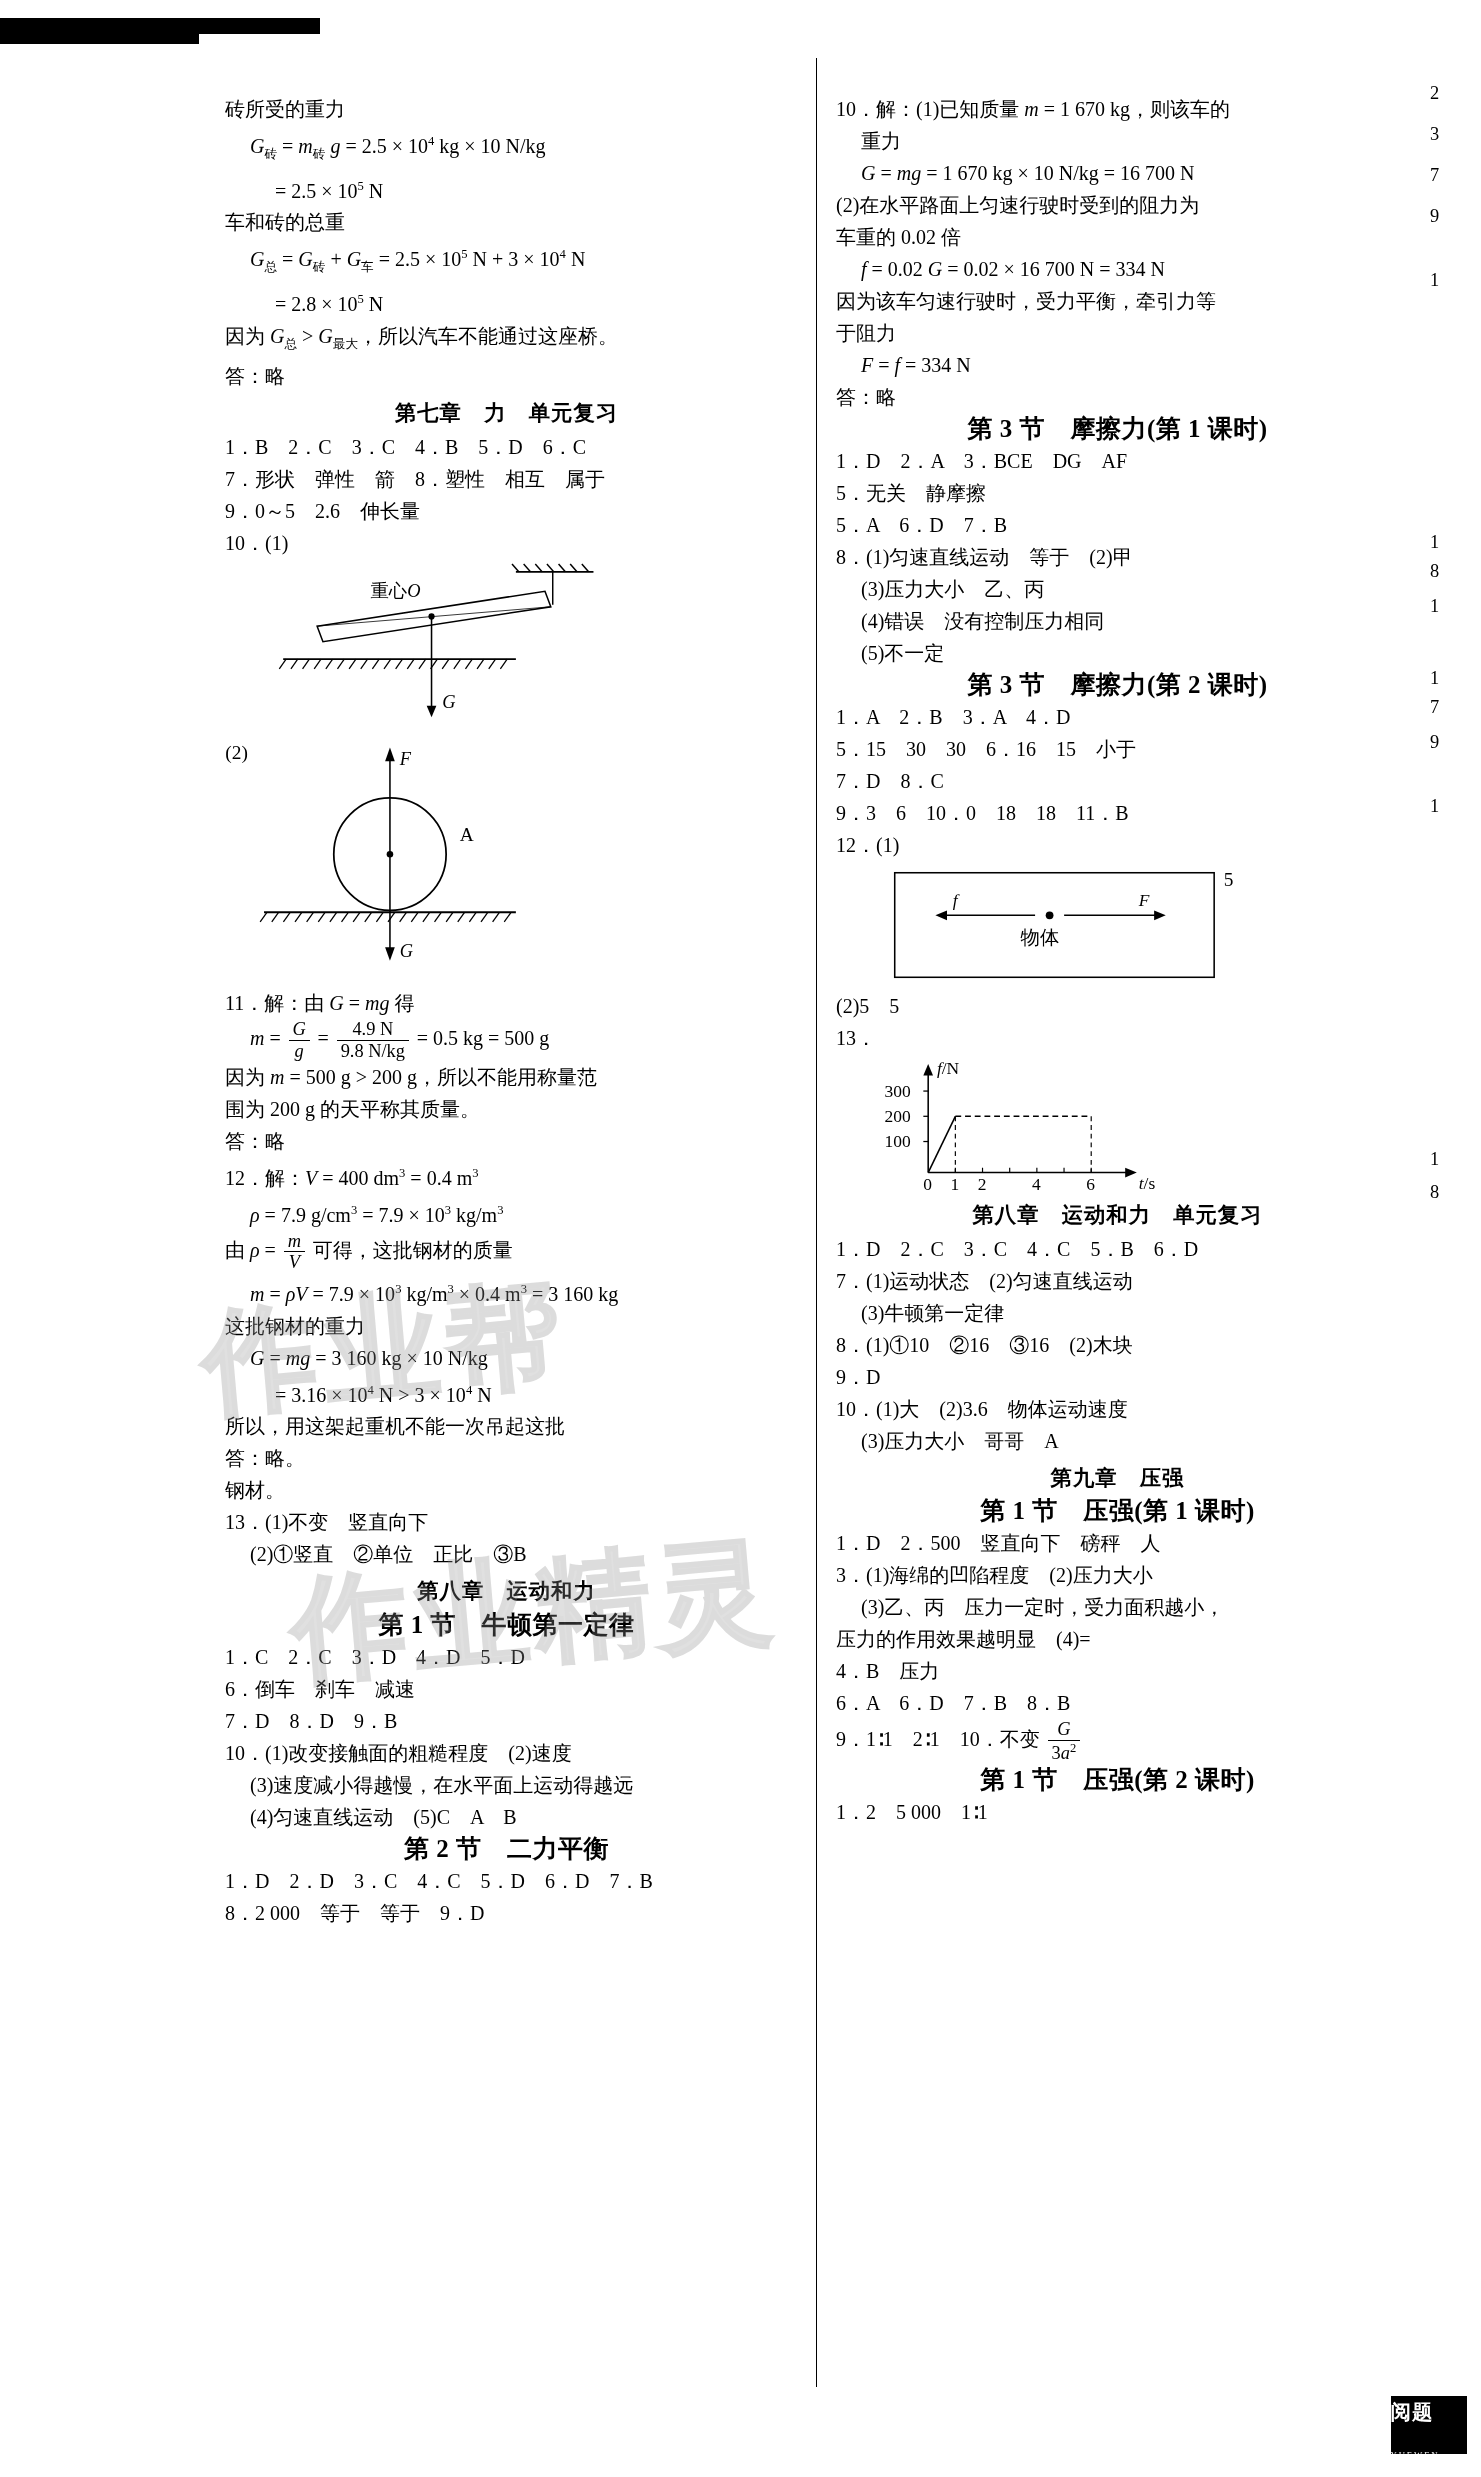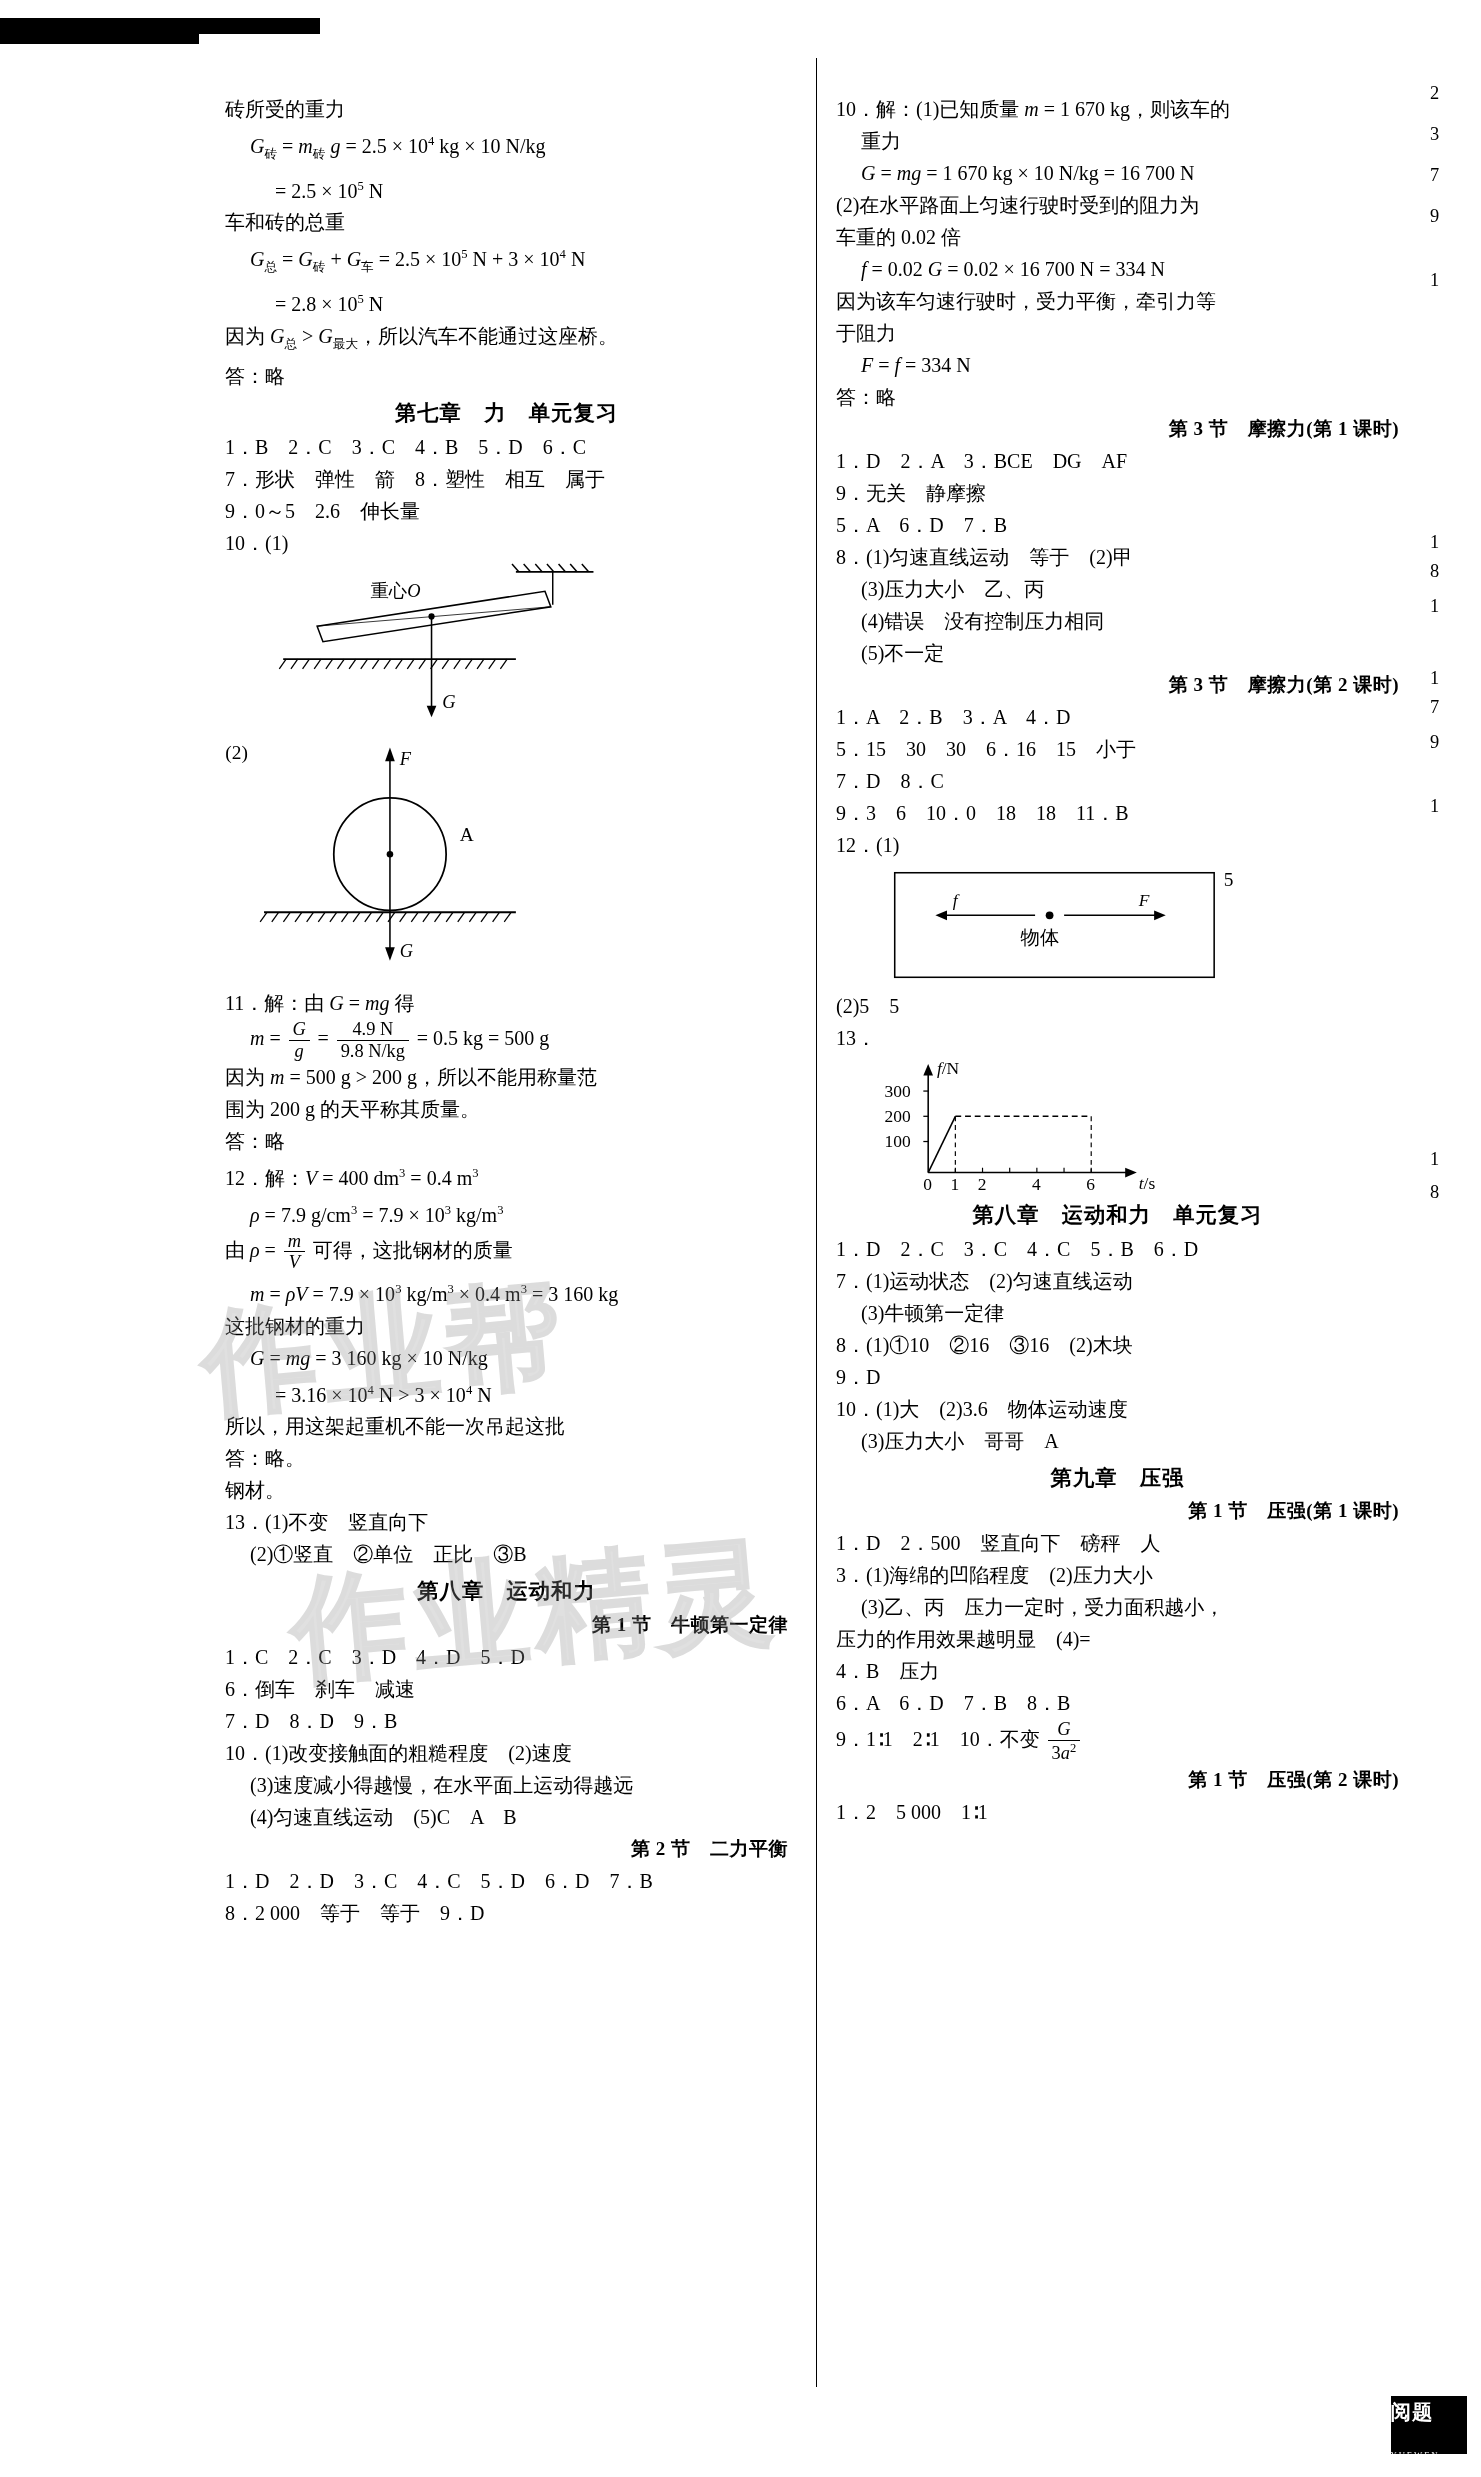--- a/index.html
+++ b/index.html
@@ -43,21 +43,21 @@
 
   p{margin:0;padding:0;white-space:nowrap;}
   .ind1{padding-left:0;}
   .ind2{padding-left:25px;}
   .ind3{padding-left:50px;}
   .heading{
     font-weight:bold;font-size:21.3px;text-align:center;letter-spacing:1px;
     margin-top:5px;margin-bottom:1.9px;white-space:nowrap;
   }
   .sub-heading{
-    font-weight:bold;font-size:19px;text-align:right;letter-spacing:0.5px;
+    font-weight:bold;font-size:25px;text-align:center;letter-spacing:0.5px;
     white-space:nowrap;
   }
   i{font-family:"Liberation Serif", serif;font-style:italic;}
   .sup{font-size:12.6px;vertical-align:super;}
   .sub{font-size:12.6px;vertical-align:sub;}
 
   
   .frac{display:inline-block;vertical-align:middle;text-align:center;font-size:18.4px;line-height:1.12;margin:0 2.9px;}
   .frac .num{display:block;border-bottom:1px solid #000;padding:0 3.9px;}
   .frac .den{display:block;padding:0 3.9px;}
@@ -257,21 +257,21 @@
     <p class="ind1">(2)在水平路面上匀速行驶时受到的阻力为</p>
     <p class="ind1">车重的 0.02 倍</p>
     <p class="ind2"><i>f</i> = 0.02 <i>G</i> = 0.02 × 16 700 N = 334 N</p>
     <p class="ind1">因为该车匀速行驶时，受力平衡，牵引力等</p>
     <p class="ind1">于阻力</p>
     <p class="ind2"><i>F</i> = <i>f</i> = 334 N</p>
     <p class="ind1">答：略</p>
 
     <p class="sub-heading">第 3 节　摩擦力(第 1 课时)</p>
     <p>1．D　2．A　3．BCE　DG　AF</p>
-    <p>9．无关　静摩擦</p>
+    <p>5．无关　静摩擦</p>
     <p>5．A　6．D　7．B</p>
     <p>8．(1)匀速直线运动　等于　(2)甲</p>
     <p class="ind2">(3)压力大小　乙、丙</p>
     <p class="ind2">(4)错误　没有控制压力相同</p>
     <p class="ind2">(5)不一定</p>
 
     <p class="sub-heading">第 3 节　摩擦力(第 2 课时)</p>
     <p>1．A　2．B　3．A　4．D</p>
     <p>5．15　30　30　6．16　15　小于</p>
     <p>7．D　8．C</p>

